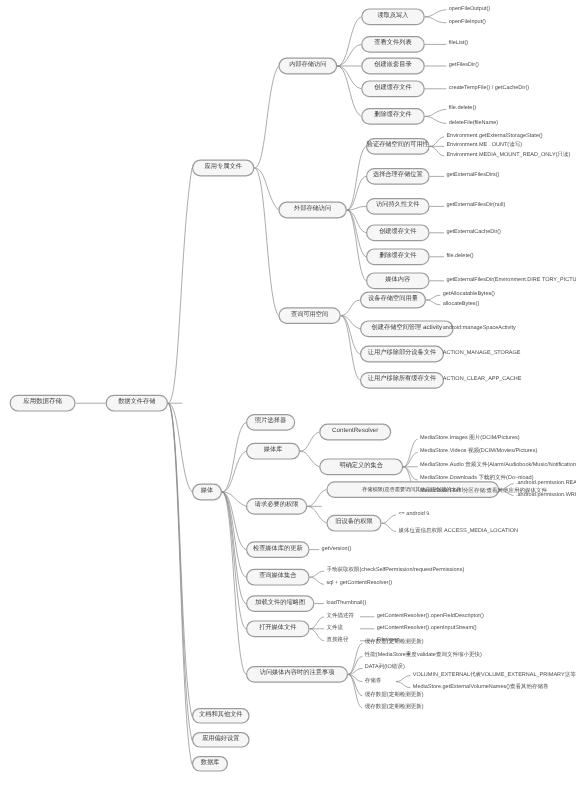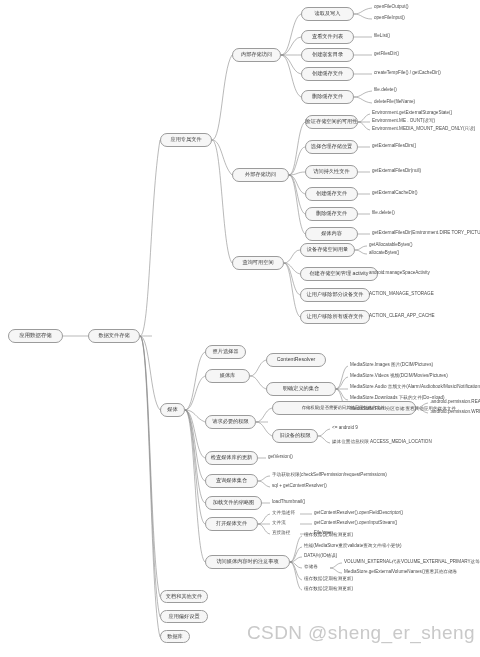--- a/index.html
+++ b/index.html
@@ -249,14 +249,13 @@
 
   <div class="leaf" style="left:304px;top:533px;">缓存数据(定期检测更新)</div>
   <div class="leaf" style="left:304px;top:544px;">性能(MediaStore重度validate查询文件缩小更快)</div>
   <div class="leaf" style="left:304px;top:554px;">DATA列(IO错误)</div>
   <div class="leaf" style="left:304px;top:565px;">存储卷</div>
   <div class="leaf" style="left:344px;top:560px;">VOLUMIN_EXTERNAL代表VOLUME_EXTERNAL_PRIMARY这等</div>
   <div class="leaf" style="left:344px;top:570px;">MediaStore.getExternalVolumeNames()查看其他存储卷</div>
   <div class="leaf" style="left:304px;top:577px;">缓存数据(定期检测更新)</div>
   <div class="leaf" style="left:304px;top:587px;">缓存数据(定期检测更新)</div>
 
-  <div class="watermark">CSDN @sheng_er_sheng</div>
 </div>
 
 </body></html>

